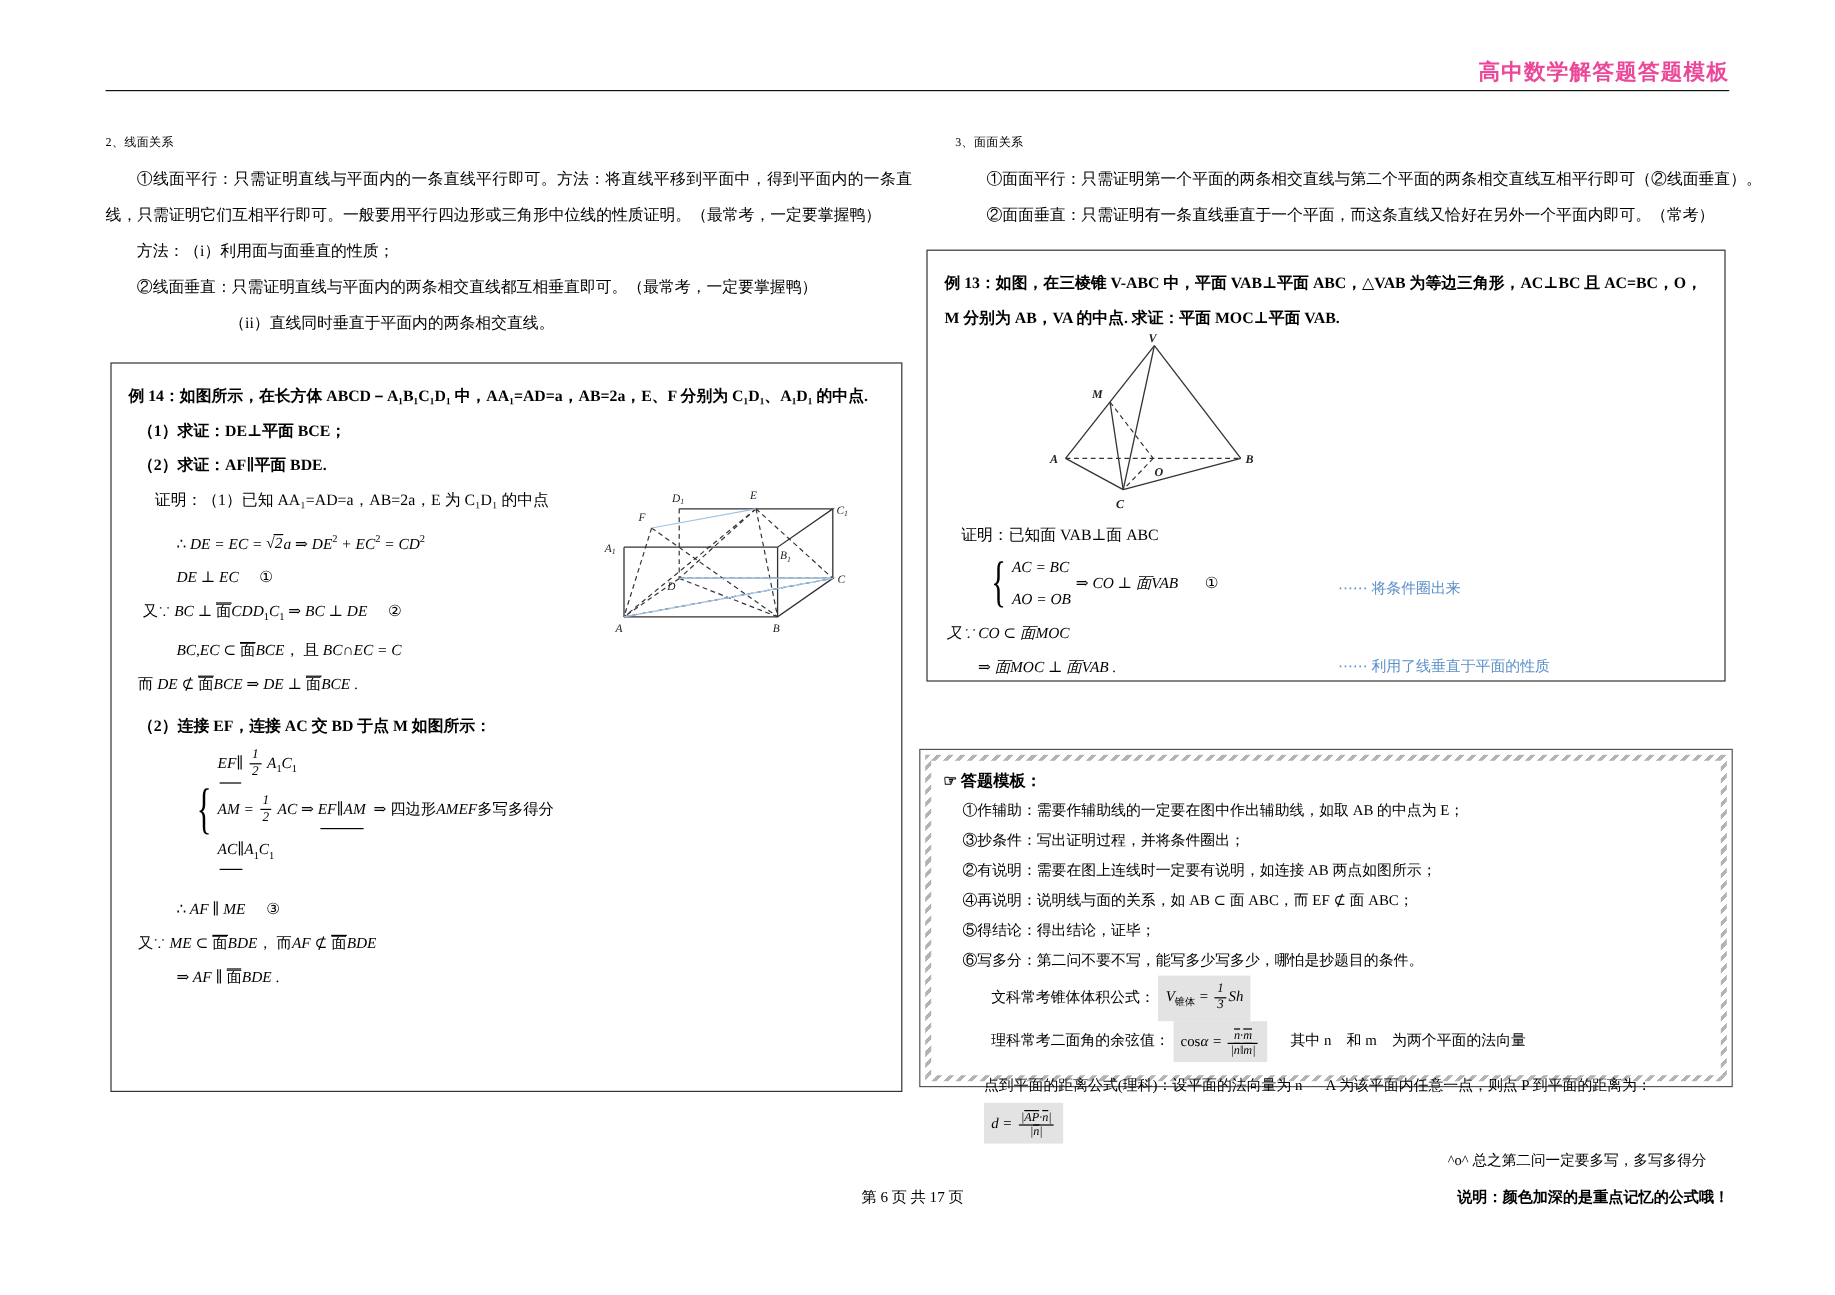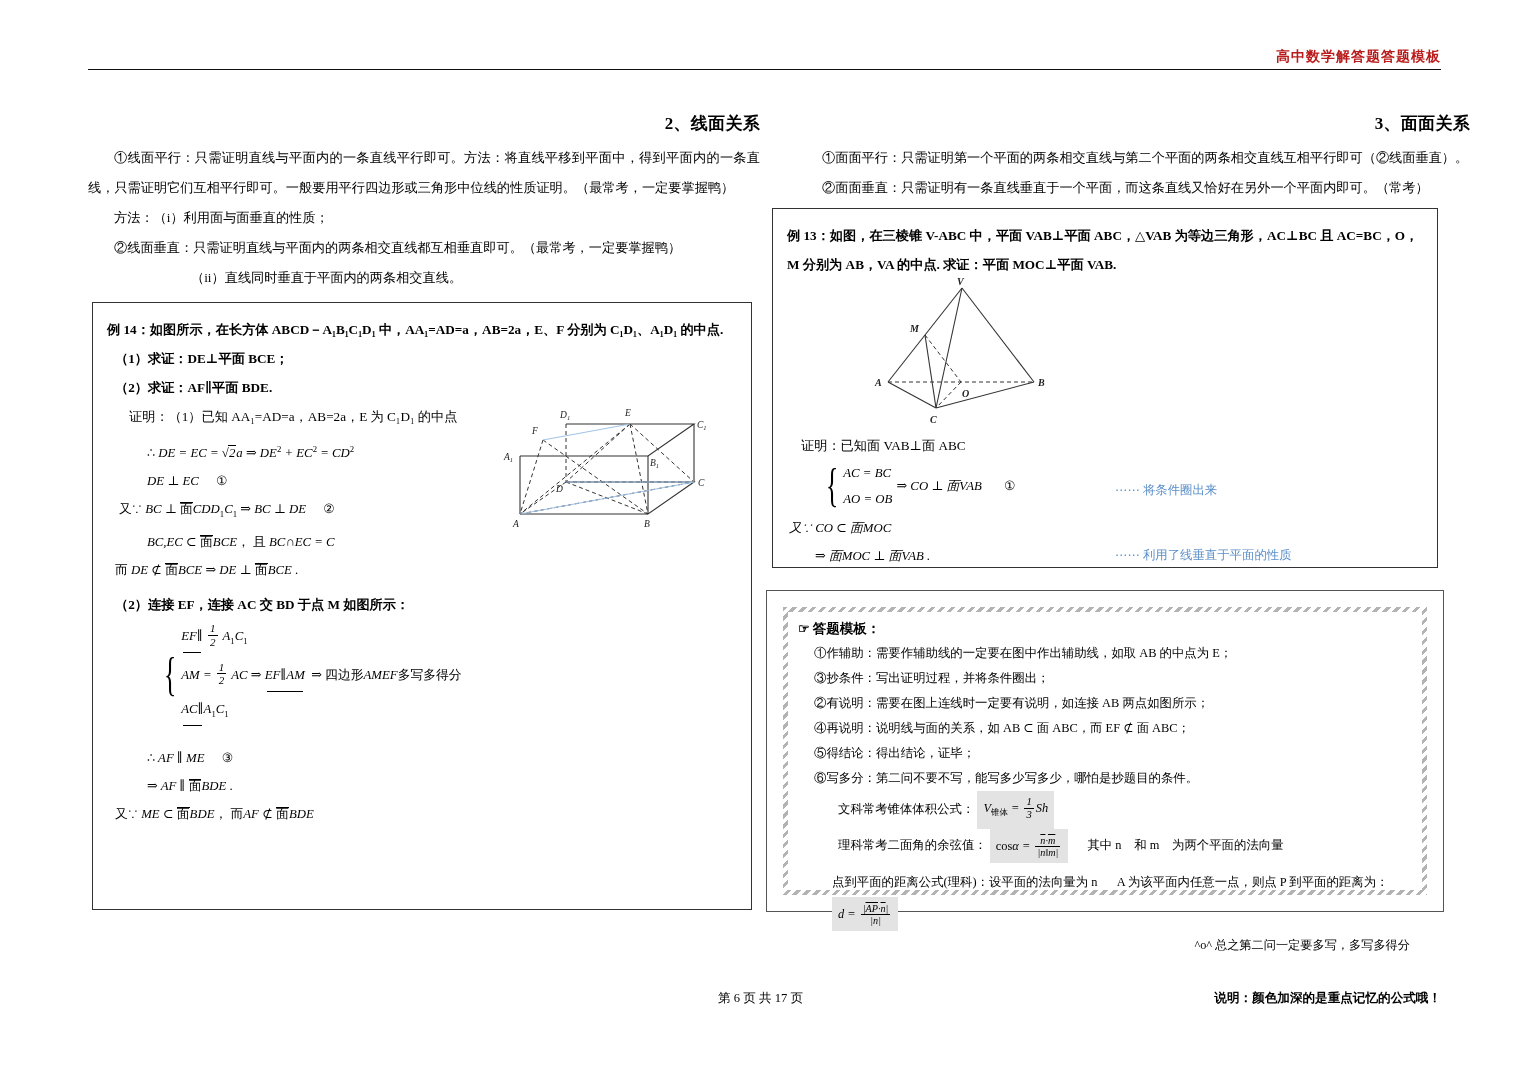--- a/index.html
+++ b/index.html
@@ -8,30 +8,30 @@
     background:#ffffff;
     font-family:"Liberation Serif","DejaVu Serif",serif;
     color:#000;
     position:relative;
     overflow:hidden;
   }
   .page{position:absolute;inset:0;}
 
   
   .hdr{position:absolute;left:88px;top:48px;width:1353px;}
-  .hdr-title{text-align:right;font-size:14px;font-weight:600;letter-spacing:1px;
-             font-family:"Liberation Serif","DejaVu Serif",serif;color:#b91c1c;}
+  .hdr-title{text-align:right;font-size:18px;font-weight:600;letter-spacing:1px;
+             font-family:"Liberation Serif","DejaVu Serif",serif;color:#ec4899;}
   .hdr-rule{border-bottom:1.6px solid #111;margin-top:3px;}
 
   
   .col{position:absolute;top:112px;}
   .col-left{left:88px;width:672px;}
   .col-right{left:796px;width:674px;}
 
-  .sec-title{font-size:17px;font-weight:700;margin:0 0 8px 0;letter-spacing:.3px;text-align:right;}
+  .sec-title{font-size:10px;font-weight:400;margin:0 0 8px 0;letter-spacing:.3px;}
   .para{font-size:13.2px;line-height:30px;text-align:justify;margin:0;}
   .ind1{text-indent:26px;}
   .ind2{margin-left:26px;}
   .ind4{margin-left:103px;}
 
   
   .exbox{border:1.2px solid #333;background:#fff;padding:12px 14px 14px 14px;box-sizing:border-box;}
   #example12-box{position:absolute;left:92px;top:302px;width:660px;height:608px;}
   #example13-box{position:absolute;left:772px;top:208px;width:666px;height:360px;}
 
@@ -65,22 +65,22 @@
                 border-bottom:1px solid #000;}
 
   
   #fig-box{position:absolute;left:498px;top:396px;width:214px;height:146px;}
   #fig-tetra{position:absolute;left:866px;top:276px;width:226px;height:152px;}
 
   
   .note{color:#5b8fc9;font-size:12.4px;font-style:normal;white-space:nowrap;}
 
   
-  #template-box{position:absolute;left:766px;top:590px;width:678px;height:322px;
-                border:1.1px solid #555;background:#fff;padding:16px;box-sizing:border-box;}
+  #template-box{position:absolute;left:766px;top:624px;width:678px;height:282px;
+                border:1.1px solid #555;background:#fff;padding:4px;box-sizing:border-box;}
   #template-inner{width:100%;height:100%;box-sizing:border-box;
       border:5px dashed #b9b9b9;border-image:repeating-linear-gradient(135deg,#b3b3b3 0 3px,#ffffff 3px 7px) 5;
       padding:8px 12px 8px 10px;}
   .tpl-head{font-size:13.5px;font-weight:700;margin:0 0 3px 0;}
   .hand{font-style:normal;font-size:13px;margin-right:3px;}
   .tpl-item{font-size:12.4px;line-height:25px;margin:0 0 0 16px;}
 
   .fline{font-size:12.4px;line-height:30px;margin:0;}
   .fshade{background:#e3e3e3;padding:2px 6px;display:inline-block;
           font-style:italic;font-size:12.4px;vertical-align:middle;}
@@ -172,26 +172,26 @@
           <span class="paral">AC∥</span>A<sub class="sb">1</sub>C<sub class="sb">1</sub>
         </div>
       </span>
     </div>
 
     <div style="margin-left:40px;margin-top:18px;">
       <p class="mathline">
         <span class="up">∴</span> AF <span class="up">∥</span> ME
         <span class="circnum">③</span>
       </p>
-      <p class="mathline">
-        <span class="up">⇒</span> AF <span class="up">∥</span> <span class="up ovb">面</span>BDE<span class="up"> .</span>
-      </p>
       <p class="mathline" style="margin-left:-32px;">
         <span class="up">又∵</span> ME <span class="up">⊂</span> <span class="up ovb">面</span>BDE<span class="up">，</span>
         <span class="up">而</span>AF <span class="up">⊄</span> <span class="up ovb">面</span>BDE
+      </p>
+      <p class="mathline">
+        <span class="up">⇒</span> AF <span class="up">∥</span> <span class="up ovb">面</span>BDE<span class="up"> .</span>
       </p>
     </div>
   </div>
 
   <svg id="fig-box" viewBox="0 0 214 146">
     <g fill="none" stroke="#333" stroke-width="1.1">
 
       <polyline points="22,118 150,118 196,86 68,86"></polyline>
 
       <polyline points="22,60 150,60 196,28 68,28"></polyline>

